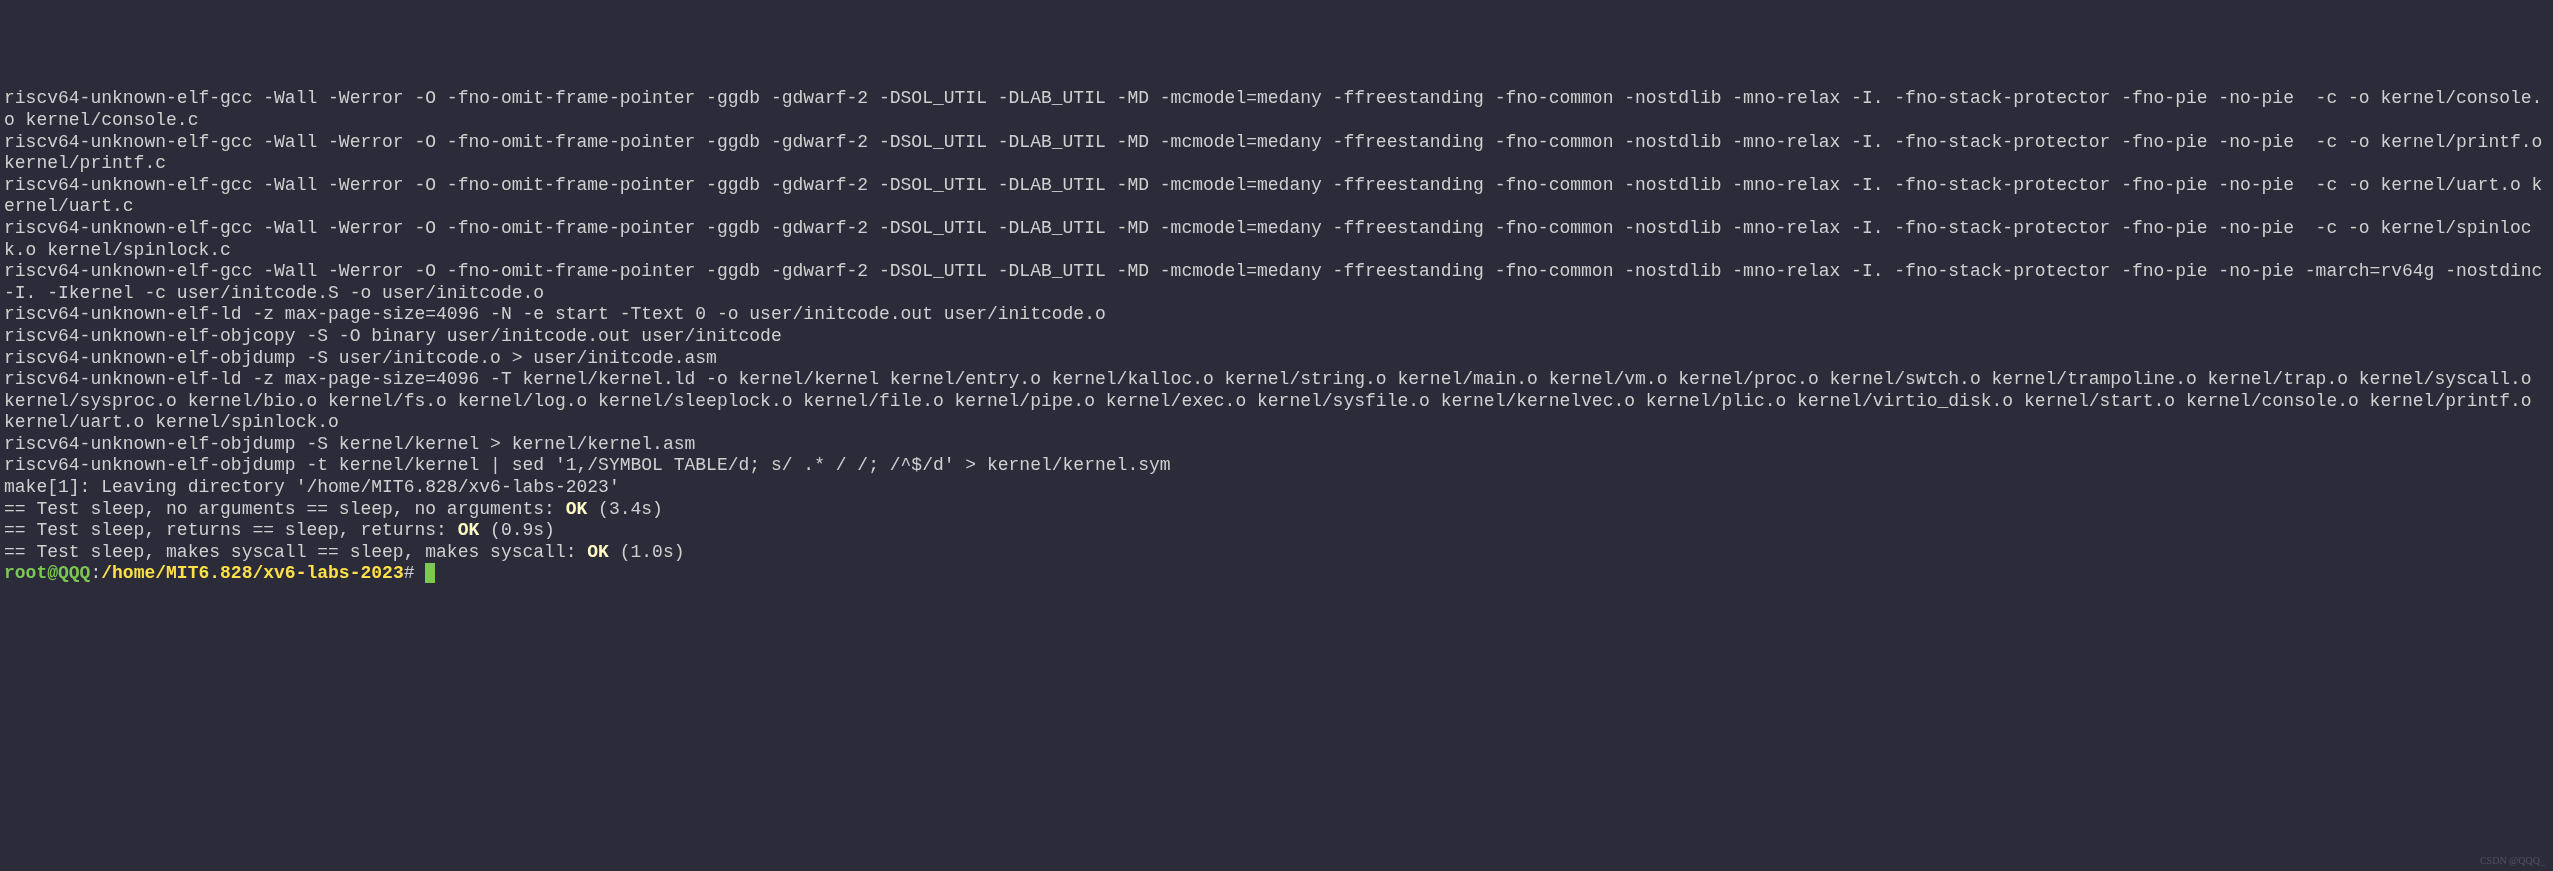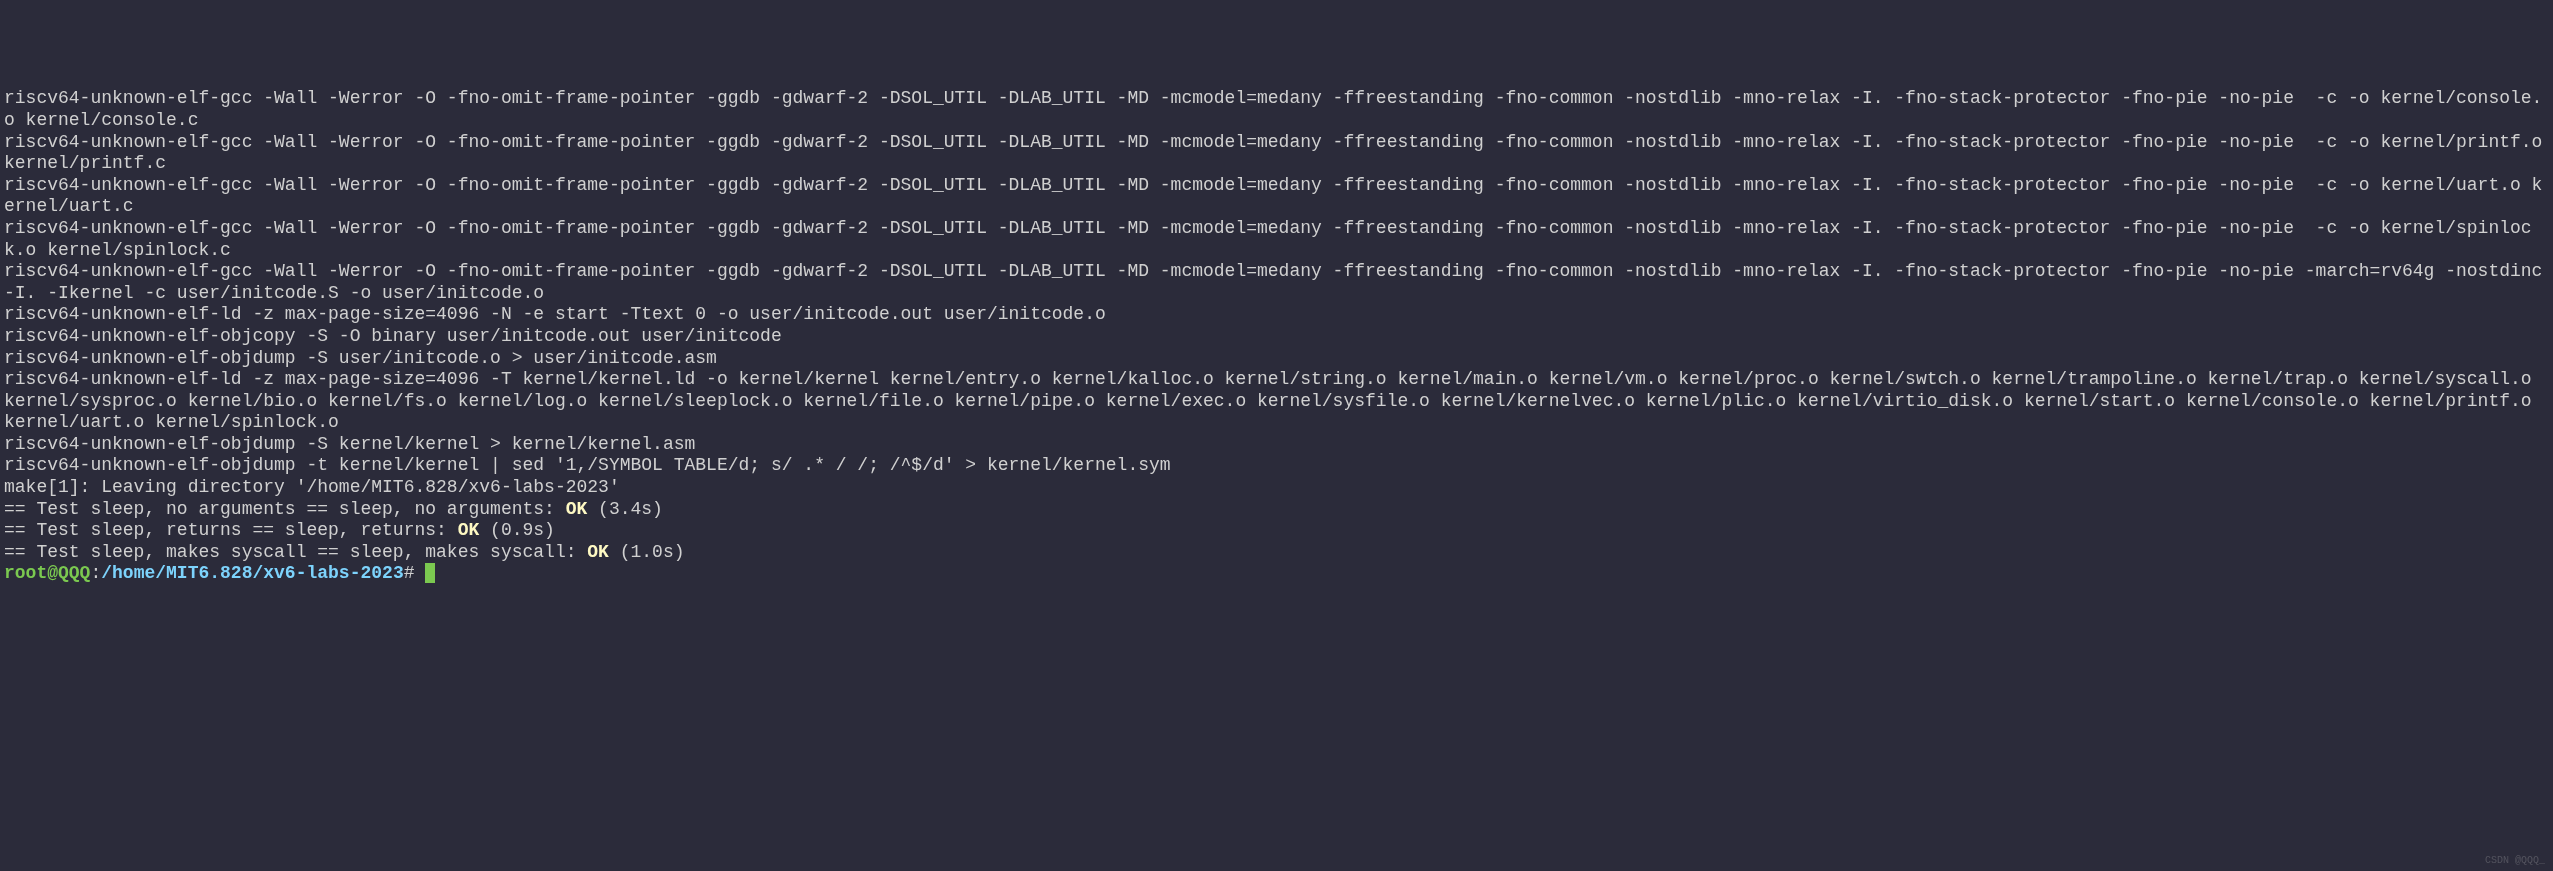--- a/index.html
+++ b/index.html
@@ -24,40 +24,40 @@
     }
     .ok {
       color: #fef9c3;
       font-weight: bold;
     }
     .prompt-user {
       color: #7bc950;
       font-weight: bold;
     }
     .prompt-path {
-      color: #7dd3fc;
+      color: #fde047;
       font-weight: bold;
     }
     .prompt-dollar {
       color: #d0d0d0;
     }
     .cursor {
       display: inline-block;
       width: 10px;
       height: 20px;
       background-color: #7bc950;
       vertical-align: text-bottom;
     }
     .watermark {
       position: fixed;
       bottom: 4px;
       right: 8px;
       font-size: 10px;
       color: rgba(200,200,200,0.25);
-      font-family: Liberation Mono, monospace;
+      font-family: Liberation Serif, serif;
     }
   </style>
 </head>
 <body>
 
 
 
 <div><span class="line">riscv64-unknown-elf-gcc -Wall -Werror -O -fno-omit-frame-pointer -ggdb -gdwarf-2 -DSOL_UTIL -DLAB_UTIL -MD -mcmodel=medany -ffreestanding -fno-common -nostdlib -mno-relax -I. -fno-stack-protector -fno-pie -no-pie  -c -o kernel/console.o kernel/console.c</span><span class="line">riscv64-unknown-elf-gcc -Wall -Werror -O -fno-omit-frame-pointer -ggdb -gdwarf-2 -DSOL_UTIL -DLAB_UTIL -MD -mcmodel=medany -ffreestanding -fno-common -nostdlib -mno-relax -I. -fno-stack-protector -fno-pie -no-pie  -c -o kernel/printf.o kernel/printf.c</span><span class="line">riscv64-unknown-elf-gcc -Wall -Werror -O -fno-omit-frame-pointer -ggdb -gdwarf-2 -DSOL_UTIL -DLAB_UTIL -MD -mcmodel=medany -ffreestanding -fno-common -nostdlib -mno-relax -I. -fno-stack-protector -fno-pie -no-pie  -c -o kernel/uart.o kernel/uart.c</span><span class="line">riscv64-unknown-elf-gcc -Wall -Werror -O -fno-omit-frame-pointer -ggdb -gdwarf-2 -DSOL_UTIL -DLAB_UTIL -MD -mcmodel=medany -ffreestanding -fno-common -nostdlib -mno-relax -I. -fno-stack-protector -fno-pie -no-pie  -c -o kernel/spinlock.o kernel/spinlock.c</span><span class="line">riscv64-unknown-elf-gcc -Wall -Werror -O -fno-omit-frame-pointer -ggdb -gdwarf-2 -DSOL_UTIL -DLAB_UTIL -MD -mcmodel=medany -ffreestanding -fno-common -nostdlib -mno-relax -I. -fno-stack-protector -fno-pie -no-pie -march=rv64g -nostdinc -I. -Ikernel -c user/initcode.S -o user/initcode.o</span><span class="line">riscv64-unknown-elf-ld -z max-page-size=4096 -N -e start -Ttext 0 -o user/initcode.out user/initcode.o</span><span class="line">riscv64-unknown-elf-objcopy -S -O binary user/initcode.out user/initcode</span><span class="line">riscv64-unknown-elf-objdump -S user/initcode.o &gt; user/initcode.asm</span><span class="line">riscv64-unknown-elf-ld -z max-page-size=4096 -T kernel/kernel.ld -o kernel/kernel kernel/entry.o kernel/kalloc.o kernel/string.o kernel/main.o kernel/vm.o kernel/proc.o kernel/swtch.o kernel/trampoline.o kernel/trap.o kernel/syscall.o kernel/sysproc.o kernel/bio.o kernel/fs.o kernel/log.o kernel/sleeplock.o kernel/file.o kernel/pipe.o kernel/exec.o kernel/sysfile.o kernel/kernelvec.o kernel/plic.o kernel/virtio_disk.o kernel/start.o kernel/console.o kernel/printf.o kernel/uart.o kernel/spinlock.o</span><span class="line">riscv64-unknown-elf-objdump -S kernel/kernel &gt; kernel/kernel.asm</span><span class="line">riscv64-unknown-elf-objdump -t kernel/kernel | sed '1,/SYMBOL TABLE/d; s/ .* / /; /^$/d' &gt; kernel/kernel.sym</span><span class="line">make[1]: Leaving directory '/home/MIT6.828/xv6-labs-2023'</span><span class="line"><span>== Test sleep, no arguments == sleep, no arguments: </span><span class="ok">OK</span><span> (3.4s)</span></span><span class="line"><span>== Test sleep, returns == sleep, returns: </span><span class="ok">OK</span><span> (0.9s)</span></span><span class="line"><span>== Test sleep, makes syscall == sleep, makes syscall: </span><span class="ok">OK</span><span> (1.0s)</span></span><span class="line"><span class="prompt-user">root@QQQ</span><span class="prompt-dollar">:</span><span class="prompt-path">/home/MIT6.828/xv6-labs-2023</span><span class="prompt-dollar">#</span> <span class="cursor"></span></span></div>
 
 <div class="watermark">CSDN @QQQ_</div>

